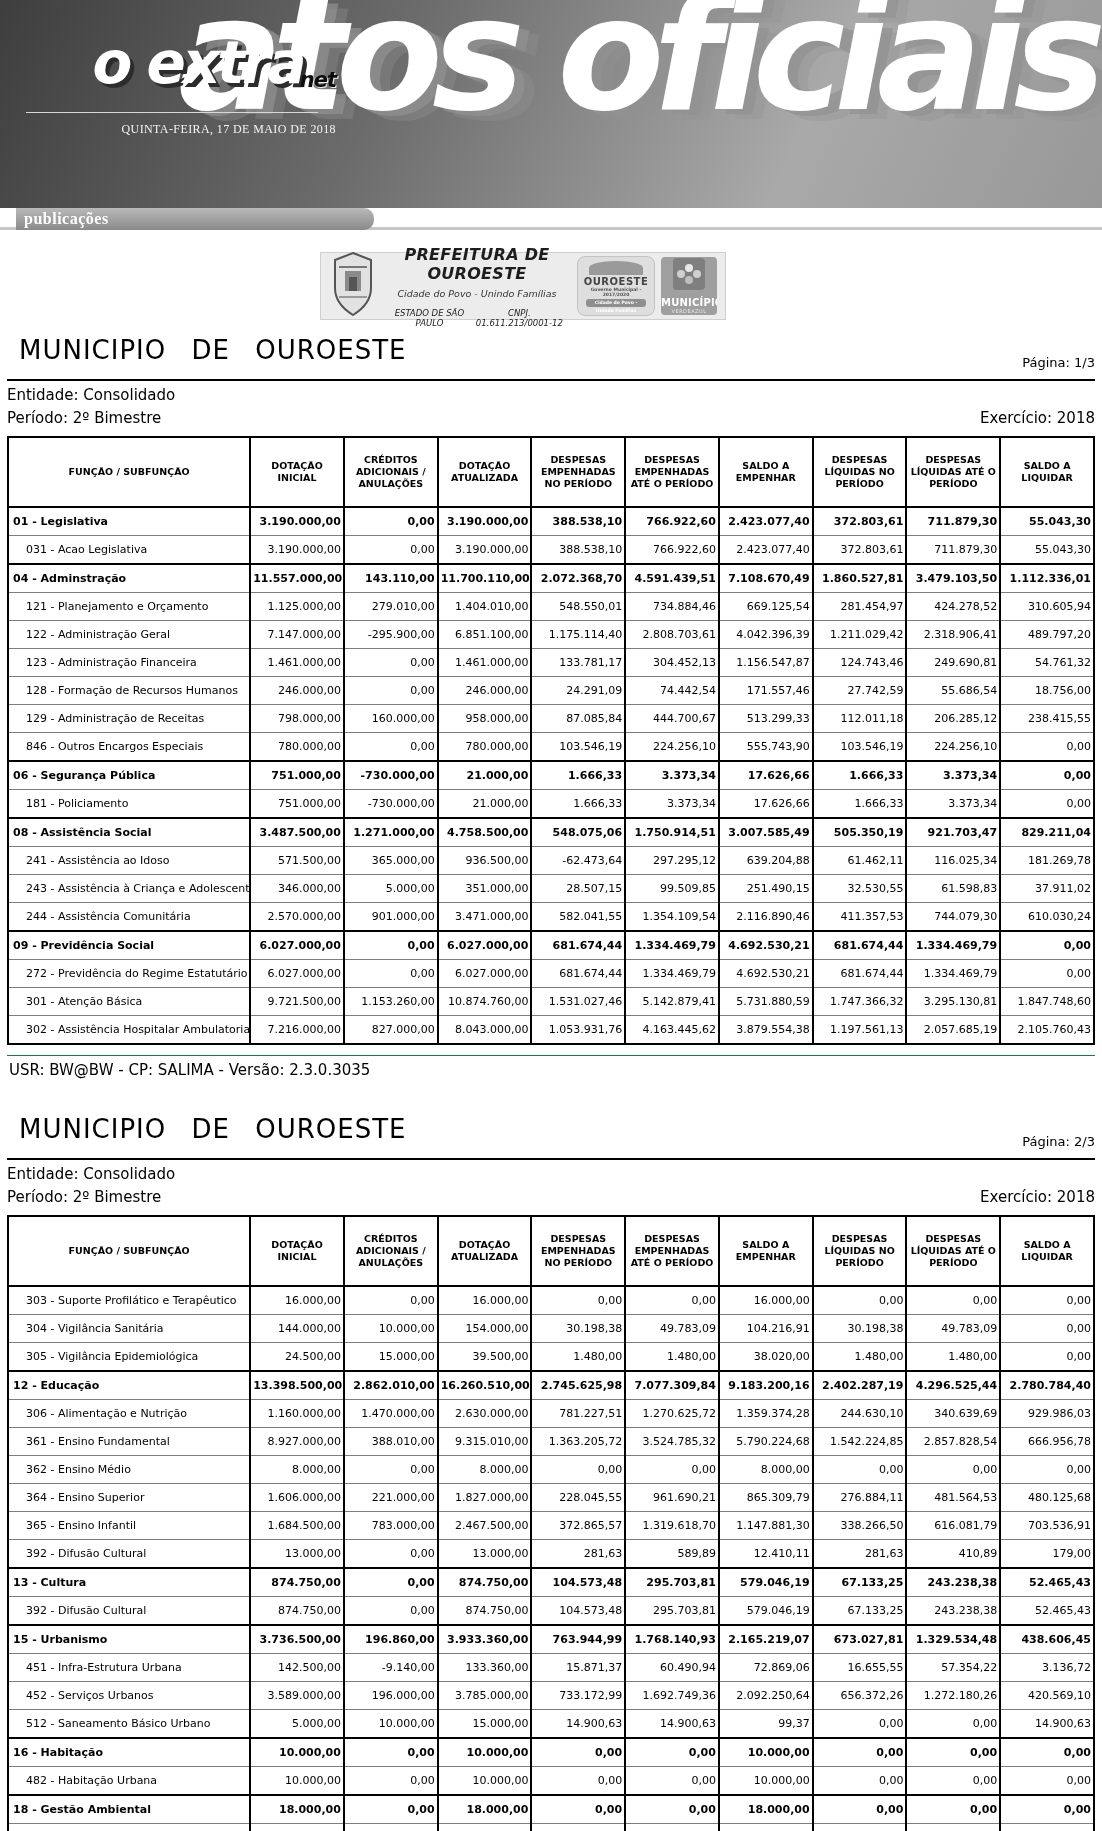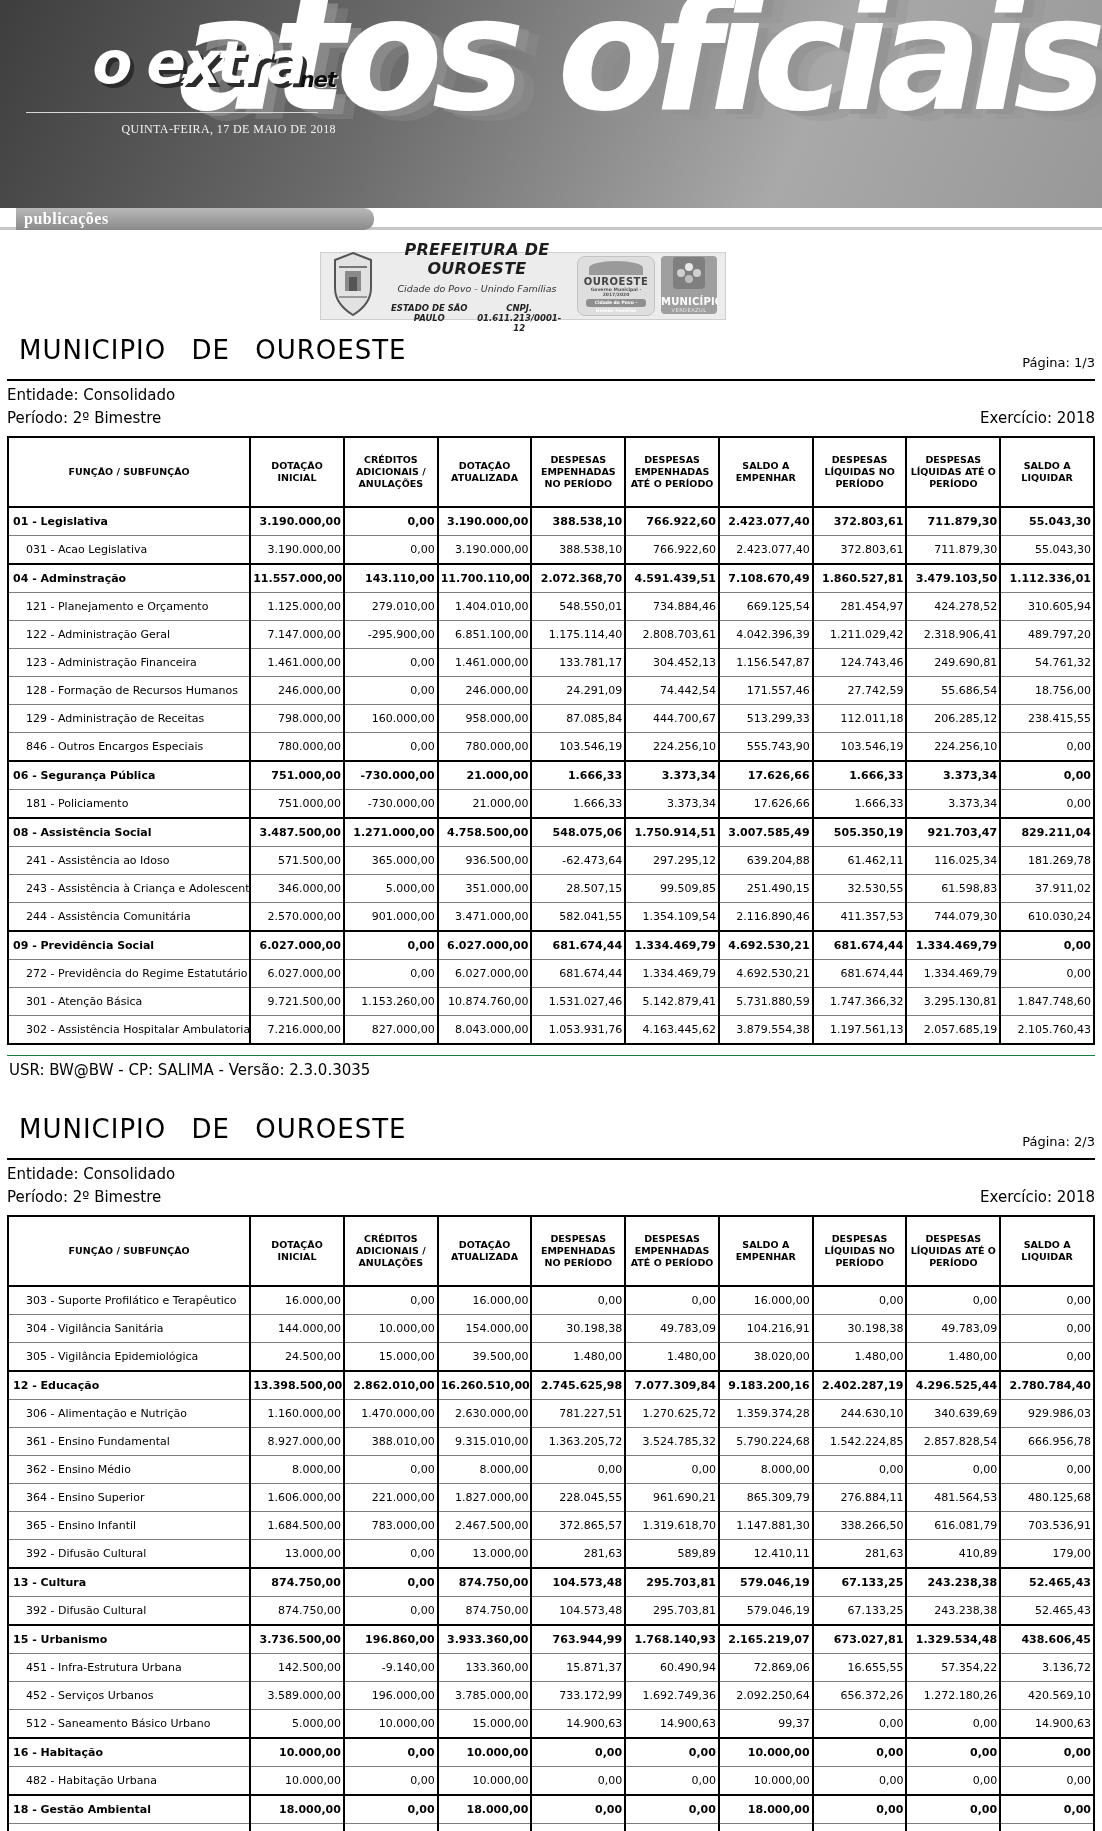--- a/index.html
+++ b/index.html
@@ -27,23 +27,23 @@
     color:#fff; font-family:"Liberation Serif", serif; font-weight:bold; font-size:16px;
     line-height:21px; padding-left:8px; box-sizing:border-box; letter-spacing:.5px; }
 
   
   .prefeitura { width:406px; height:68px; box-sizing:border-box; margin:16px 0 4px 320px;
     background:#ececec; border:1px solid #cfcfcf; display:flex; align-items:center; gap:8px;
     padding:23px 8px; }
   .pref-text { flex:1; text-align:center; font-style:italic; }
   .pref-title { font-size:16px; font-weight:bold; color:#1d1d1d; letter-spacing:.3px; }
   .pref-sub { font-size:9.5px; color:#333; margin-top:5px; }
-  .pref-row { display:flex; justify-content:center; font-size:8.5px; font-weight:bold;
+  .pref-row { display:flex; justify-content:center; font-size:8.5px; font-weight:normal;
     color:#222; margin-top:9px; padding:0 2px; }
-  .seal-col { display:flex; align-items:flex-start; gap:6px; }
+  .seal-col { display:flex; align-items:center; gap:6px; }
   .seal1 { width:76px; height:58px; background:#dedede; border-radius:8px; text-align:center;
     overflow:hidden; border:1px solid #c2c2c2; }
   .seal1-hill { width:54px; height:14px; margin:4px auto 0; background:#9a9a9a;
     border-radius:50% 50% 0 0; }
   .seal1-name { font-size:10px; font-weight:bold; color:#444; letter-spacing:.5px; margin-top:1px; }
   .seal1-sub { font-size:4.5px; font-weight:bold; color:#555; }
   .seal1-bar { margin:2px auto 0; width:60px; height:8px; background:#8f8f8f; border-radius:3px;
     color:#fff; font-size:4.5px; font-weight:bold; line-height:8px; }
   .seal2 { width:56px; height:58px; background:#9f9f9f; border-radius:4px; text-align:center;
     color:#fff; overflow:hidden; }

